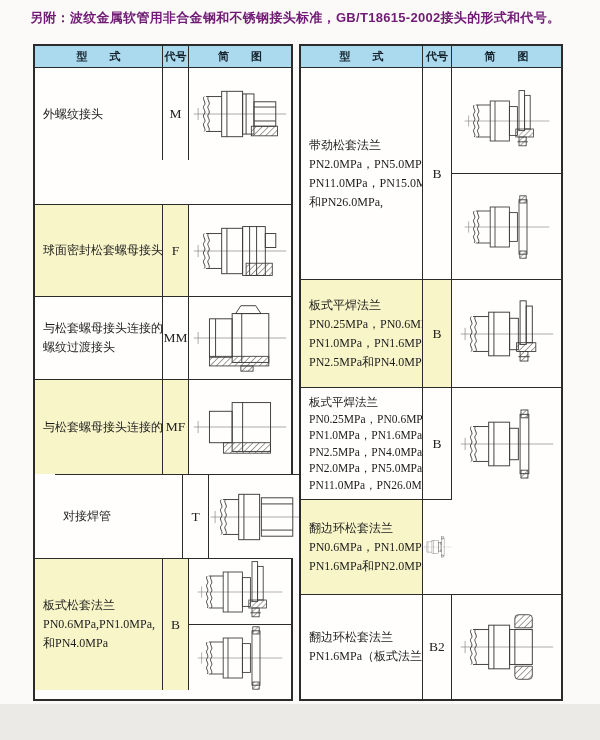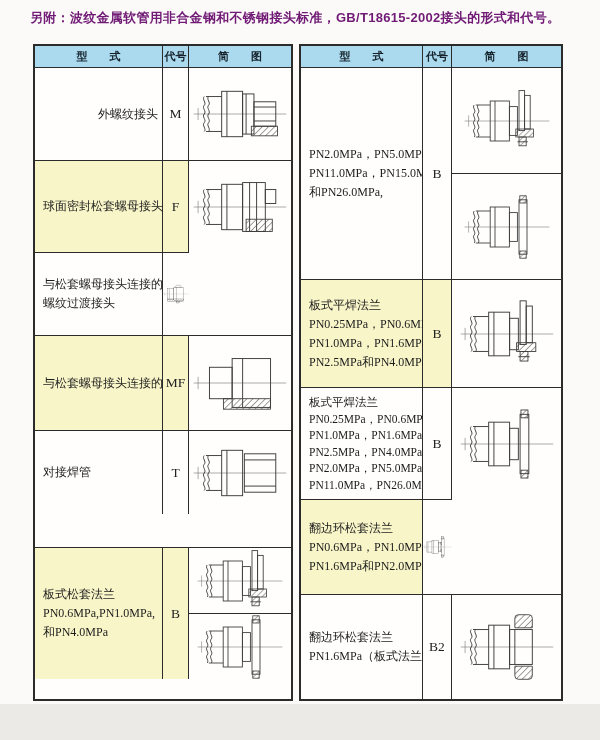--- a/index.html
+++ b/index.html
@@ -78,21 +78,21 @@
 
 <div class="page">
   <div class="doc-title">另附：波纹金属软管用非合金钢和不锈钢接头标准，GB/T18615-2002接头的形式和代号。</div>
   <div class="tables">
     <div class="gb gb-left">
         <div class="hrow">
           <div class="hcell br">型　　式</div>
           <div class="hcell br">代号</div>
           <div class="hcell">简　　图</div>
         </div>
-        <div class="trow" style="height: 93px; text-align: right;">
+        <div class="trow" style="height: 93px;">
           <div class="c-type">
             <div class="tline">外螺纹接头</div>
           </div>
           <div class="c-code">M</div>
           <div class="c-diag">
             <svg viewBox="0 0 110 80" width="96" height="70">
               <line x1="2" y1="40" x2="108" y2="40" class="cl"></line>
               <line x1="7" y1="33" x2="7" y2="47" class="cl"></line>
               <path class="ln" d="M14,20c-3,3 3,7 0,10c-3,3 3,7 0,10c-3,3 3,7 0,10c-3,3 3,7 0,10"></path>
               <path class="ln" d="M19,20c-3,3 3,7 0,10c-3,3 3,7 0,10c-3,3 3,7 0,10c-3,3 3,7 0,10"></path>
@@ -102,21 +102,21 @@
               <line x1="40" y1="14" x2="40" y2="66" class="ln"></line>
               <rect x="58" y="17" width="13" height="46" class="ln"></rect>
               <line x1="62" y1="17" x2="62" y2="63" class="ln"></line>
               <rect x="71" y="26" width="25" height="28" class="ln"></rect>
               <line x1="71" y1="32" x2="96" y2="32" class="ln"></line>
               <line x1="71" y1="48" x2="96" y2="48" class="ln"></line>
               <rect x="68" y="54" width="30" height="11" class="ht"></rect>
             </svg>
           </div>
         </div>
-        <div class="trow" style="height: 92px;">
+        <div class="trow" style="height: 92px; margin-top: 44px;">
           <div class="c-type hl-bg">
             <div class="tline">球面密封松套螺母接头</div>
           </div>
           <div class="c-code hl-bg">F</div>
           <div class="c-diag">
             <svg viewBox="0 0 110 80" width="96" height="70">
               <line x1="2" y1="40" x2="108" y2="40" class="cl"></line>
               <line x1="7" y1="33" x2="7" y2="47" class="cl"></line>
               <path class="ln" d="M14,20c-3,3 3,7 0,10c-3,3 3,7 0,10c-3,3 3,7 0,10c-3,3 3,7 0,10"></path>
               <path class="ln" d="M19,20c-3,3 3,7 0,10c-3,3 3,7 0,10c-3,3 3,7 0,10c-3,3 3,7 0,10"></path>
@@ -130,20 +130,21 @@
               <rect x="84" y="20" width="12" height="16" class="ln"></rect>
               <rect x="62" y="54" width="30" height="14" class="ht"></rect>
             </svg>
           </div>
         </div>
         <div class="trow" style="height: 83px;">
           <div class="c-type">
             <div class="tline">与松套螺母接头连接的</div>
             <div class="tline">螺纹过渡接头</div>
           </div>
+          <div class="c-code">MM</div>
           <div class="c-diag">
             <svg viewBox="0 0 110 80" width="96" height="70">
               <line x1="2" y1="40" x2="108" y2="40" class="cl"></line>
               <line x1="7" y1="33" x2="7" y2="47" class="cl"></line>
               <rect x="20" y="18" width="26" height="44" class="ln"></rect>
               <line x1="27" y1="18" x2="27" y2="62" class="ln"></line>
               <rect x="46" y="12" width="42" height="56" class="ln"></rect>
               <line x1="57" y1="12" x2="57" y2="68" class="ln"></line>
               <polygon points="50,12 56,3 73,3 79,12" class="ln"></polygon>
               <rect x="20" y="61" width="68" height="11" class="ht"></rect>
@@ -160,42 +161,42 @@
             <svg viewBox="0 0 110 80" width="96" height="70">
               <line x1="2" y1="40" x2="108" y2="40" class="cl"></line>
               <line x1="7" y1="33" x2="7" y2="47" class="cl"></line>
               <rect x="20" y="22" width="26" height="36" class="ln"></rect>
               <rect x="46" y="12" width="44" height="56" class="ln"></rect>
               <line x1="58" y1="12" x2="58" y2="68" class="ln"></line>
               <rect x="36" y="58" width="54" height="12" class="ht"></rect>
             </svg>
           </div>
         </div>
-        <div class="trow" style="height: 84px;">
+        <div class="trow" style="height: 84px; padding-left: 20px;">
           <div class="c-type">
             <div class="tline">对接焊管</div>
           </div>
           <div class="c-code">T</div>
           <div class="c-diag">
             <svg viewBox="0 0 110 80" width="96" height="70">
               <line x1="2" y1="40" x2="108" y2="40" class="cl"></line>
               <line x1="7" y1="33" x2="7" y2="47" class="cl"></line>
               <path class="ln" d="M14,20c-3,3 3,7 0,10c-3,3 3,7 0,10c-3,3 3,7 0,10c-3,3 3,7 0,10"></path>
               <path class="ln" d="M19,20c-3,3 3,7 0,10c-3,3 3,7 0,10c-3,3 3,7 0,10c-3,3 3,7 0,10"></path>
               <line x1="16" y1="20" x2="34" y2="20" class="ln"></line>
               <line x1="16" y1="60" x2="34" y2="60" class="ln"></line>
               <rect x="34" y="14" width="24" height="52" class="ln"></rect>
               <line x1="40" y1="14" x2="40" y2="66" class="ln"></line>
               <rect x="60" y="18" width="36" height="44" class="ln"></rect>
               <line x1="60" y1="25" x2="96" y2="25" class="ln"></line>
               <line x1="60" y1="55" x2="96" y2="55" class="ln"></line>
             </svg>
           </div>
         </div>
-        <div class="trow" style="height: 132px; margin-top: 33px;">
+        <div class="trow" style="height: 132px;">
           <div class="c-type hl-bg">
             <div class="tline">板式松套法兰</div>
             <div class="tline">PN0.6MPa,PN1.0MPa,</div>
             <div class="tline">和PN4.0MPa</div>
           </div>
           <div class="c-code hl-bg">B</div>
           <div class="c-diag split">
             <div class="dsub">
               <svg viewBox="0 0 110 80" width="92" height="64">
                 <line x1="2" y1="40" x2="108" y2="40" class="cl"></line>
@@ -234,20 +235,21 @@
         </div>
       </div>
     <div class="gb gb-right">
         <div class="hrow">
           <div class="hcell br">型　　式</div>
           <div class="hcell br">代号</div>
           <div class="hcell">简　　图</div>
         </div>
         <div class="trow" style="height: 212px;">
           <div class="c-type">
+            <div class="tline">带劲松套法兰</div>
             <div class="tline">PN2.0MPa，PN5.0MPa,</div>
             <div class="tline">PN11.0MPa，PN15.0MPa,</div>
             <div class="tline">和PN26.0MPa,</div>
           </div>
           <div class="c-code">B</div>
           <div class="c-diag split">
             <div class="dsub">
               <svg viewBox="0 0 110 80" width="92" height="64">
                 <line x1="2" y1="40" x2="108" y2="40" class="cl"></line>
                 <line x1="7" y1="33" x2="7" y2="47" class="cl"></line>

